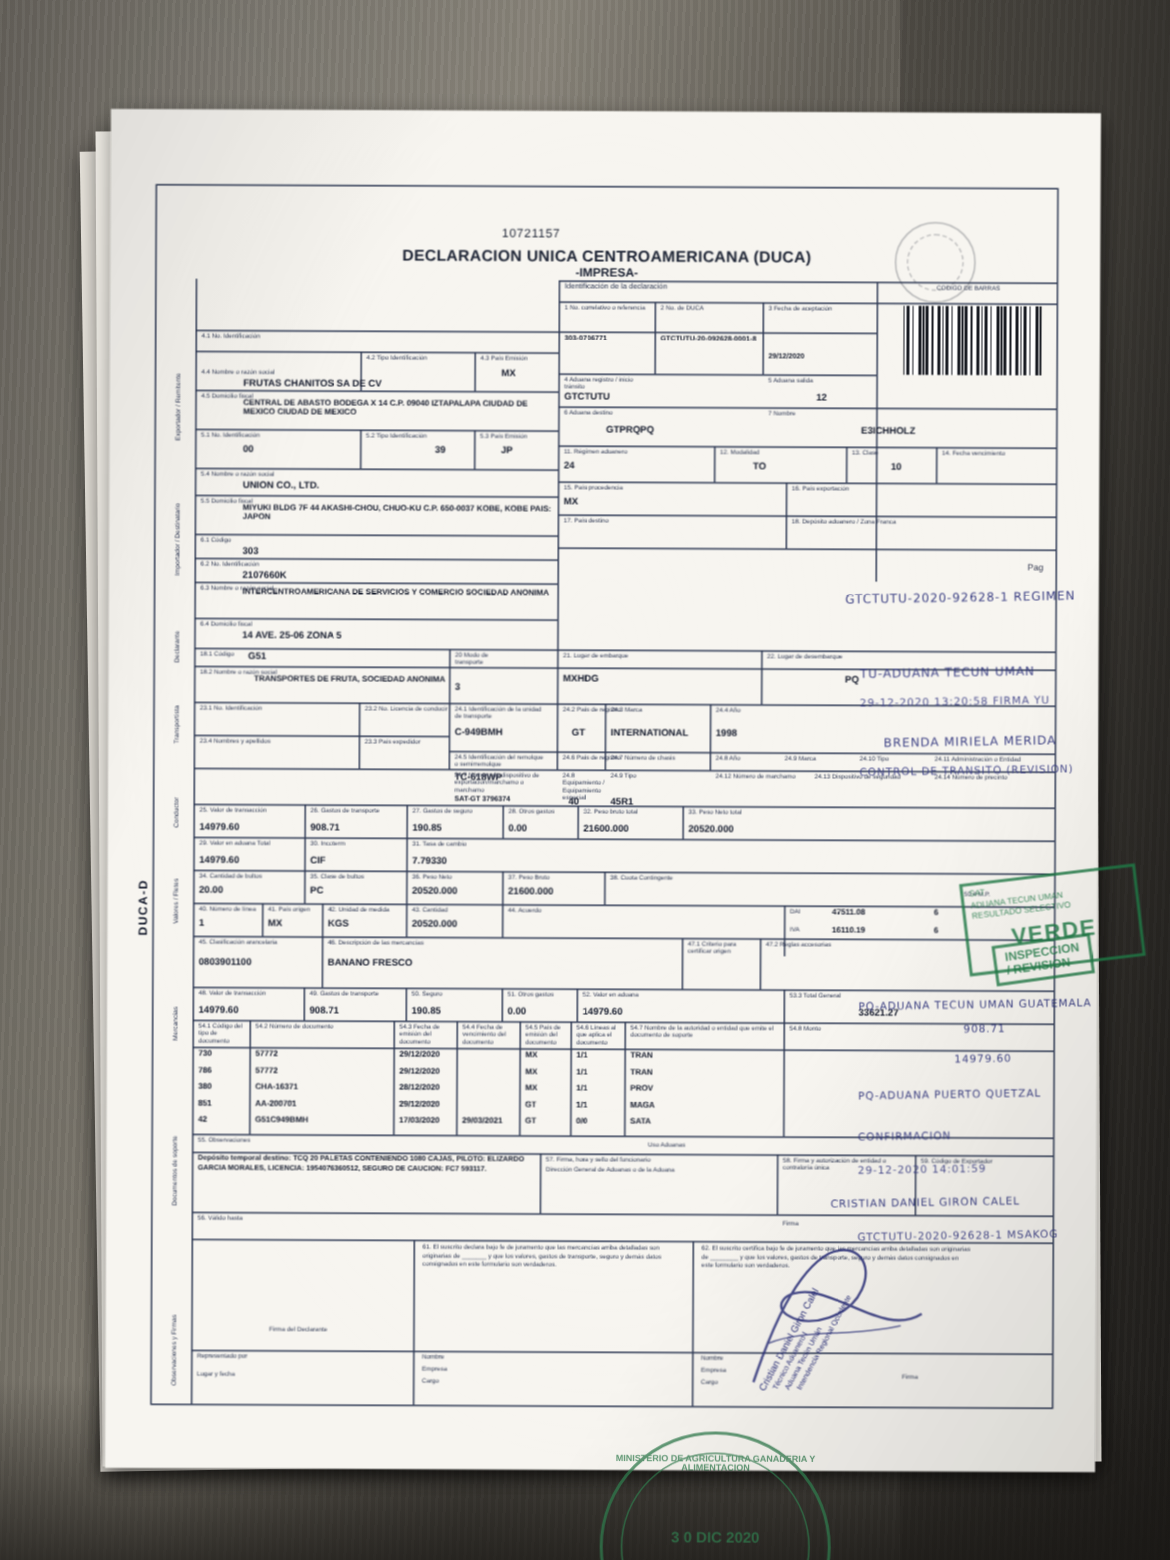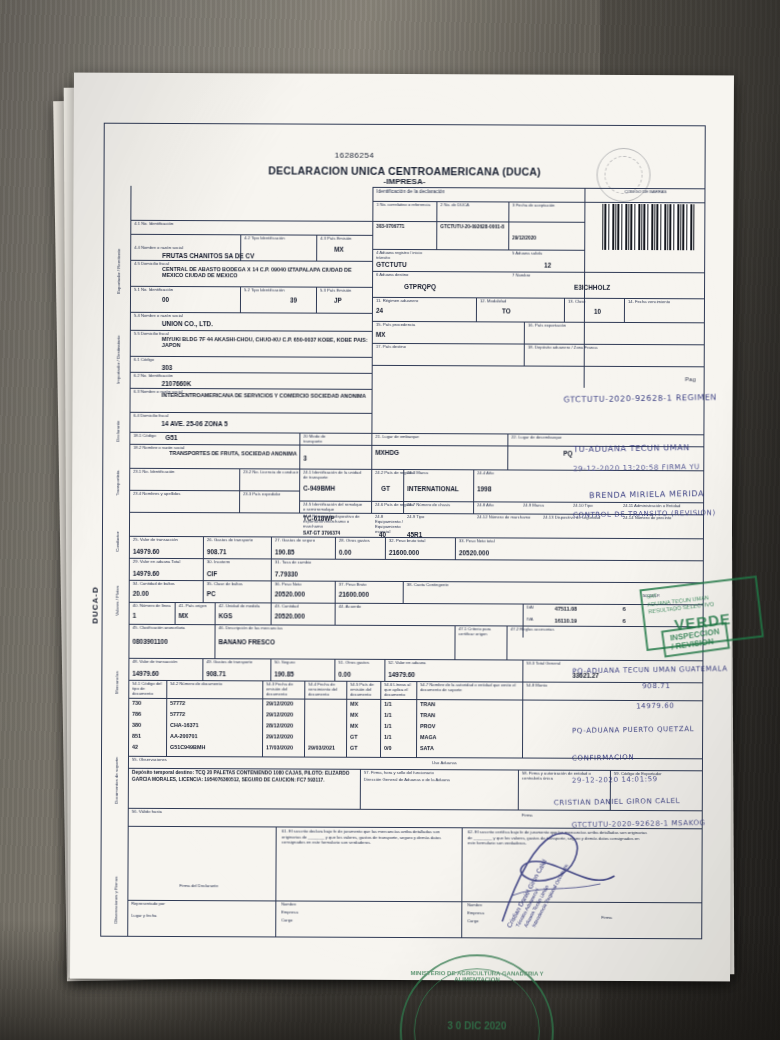--- a/index.html
+++ b/index.html
@@ -93,21 +93,21 @@
   <div class="bg-stain"></div>
   <div class="bg-dark-bottom"></div>
 
   <div class="sheet" id="sheet-back2"></div>
   <div class="sheet" id="sheet-back1"></div>
 
   <div class="sheet" id="sheet-main">
 
     <div id="form">
 
-      <div class="hdrnum">16286254</div>
+      <div class="hdrnum">10721157</div>
       <div class="title">
         <div class="t1">DECLARACION UNICA CENTROAMERICANA (DUCA)</div>
         <div class="t2">-IMPRESA-</div>
       </div>
 
       <div class="vline" style="left:268px;top:62px;height:282px;"></div>
       <div class="vline" style="left:480px;top:62px;height:200px;"></div>
       <div class="hline" style="left:268px;top:62px;width:332px;"></div>
 
       <div class="lbl" style="left:272px;top:64px;font-size:5px;">Identificación de la declaración</div>

